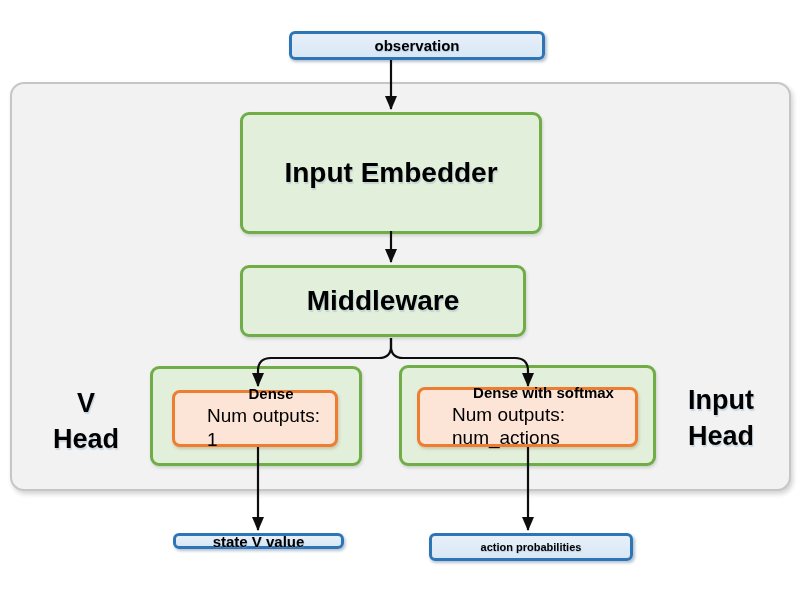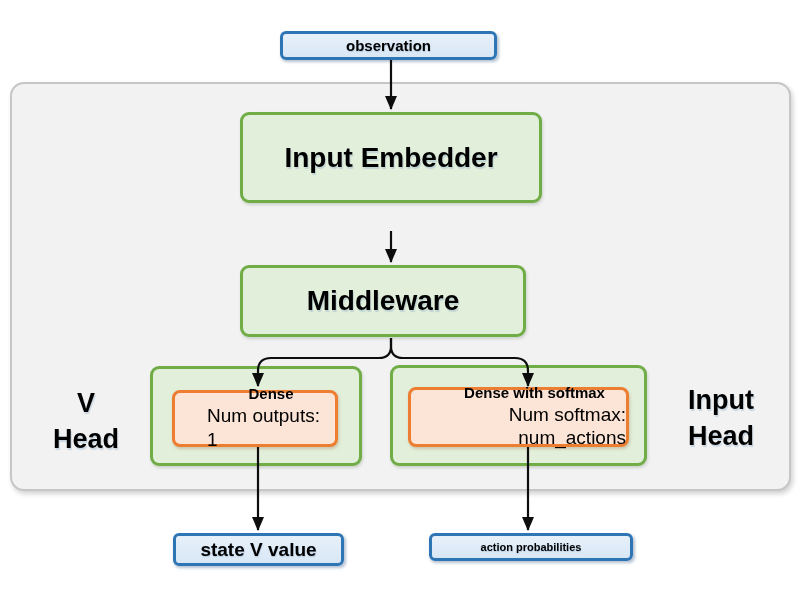--- a/index.html
+++ b/index.html
@@ -29,37 +29,37 @@
   
   .blue-box {
     background: linear-gradient(180deg, #e6f0fa 0%, #d9e7f5 100%);
     border: 3px solid #2e75b6;
     border-radius: 6px;
     display: flex; align-items: center; justify-content: center;
     font-weight: bold; color: #000;
     box-shadow: 1.5px 2px 3px rgba(90,120,150,0.45);
     text-shadow: 0.5px 1px 1px rgba(140,170,200,0.5);
   }
-  .blue-box.observation   { left: 280px; top: 31px;  width: 217px; height: 29px; font-size: 15px; }
-  .blue-box.out-left      { left: 173px; top: 533px; width: 171px; height: 33px; font-size: 19px; }
+  .blue-box.observation   { left: 289px; top: 31px;  width: 256px; height: 29px; font-size: 15px; }
+  .blue-box.out-left      { left: 173px; top: 533px; width: 171px; height: 16px; font-size: 15px; }
   .blue-box.out-right     { left: 429px; top: 533px; width: 204px; height: 28px; font-size: 11px; }
 
   
   .green-box {
     background: #e2efda;
     border: 3px solid #70ad47;
     border-radius: 9px;
     display: flex; align-items: center; justify-content: center;
     font-weight: bold; color: #000;
     box-shadow: 1px 2px 3px rgba(120,140,120,0.3);
   }
-  .green-box.input-embedder { left: 240px; top: 112px; width: 302px; height: 91px; font-size: 28px; text-shadow: 1px 2px 1px rgba(150,180,205,0.45); }
+  .green-box.input-embedder { left: 240px; top: 112px; width: 302px; height: 122px; font-size: 28px; text-shadow: 1px 2px 1px rgba(150,180,205,0.45); }
   .green-box.middleware     { left: 240px; top: 265px; width: 286px; height: 72px;  font-size: 28px; text-shadow: 1px 2px 1px rgba(150,180,205,0.45); }
   .green-box.head-left      { left: 150px; top: 366px; width: 212px; height: 100px; }
-  .green-box.head-right     { left: 390px; top: 365px; width: 257px; height: 101px; text-align: right; }
+  .green-box.head-right     { left: 399px; top: 365px; width: 257px; height: 101px; }
 
   
   .orange-box {
     background: #fce4d6;
     border: 3px solid #ed7d31;
     border-radius: 8px;
     display: flex; flex-direction: column; align-items: center; justify-content: center;
     color: #000;
     box-shadow: 1px 2px 3px rgba(160,120,90,0.35);
     padding-left: 32px;
@@ -111,21 +111,21 @@
   <div class="abs green-box head-left">
     <div class="abs orange-box dense-v">
       <span class="layer-name">Dense</span>
       <span class="layer-detail">Num outputs: 1</span>
     </div>
   </div>
 
   <div class="abs green-box head-right">
     <div class="abs orange-box dense-policy">
       <span class="layer-name">Dense with softmax</span>
-      <span class="layer-detail">Num softmax: num_actions</span>
+      <span class="layer-detail">Num outputs: num_actions</span>
     </div>
   </div>
 
   <div class="abs head-label v">
     <div>V</div>
     <div>Head</div>
   </div>
   <div class="abs head-label policy">
     <div>Input</div>
     <div>Head</div>

